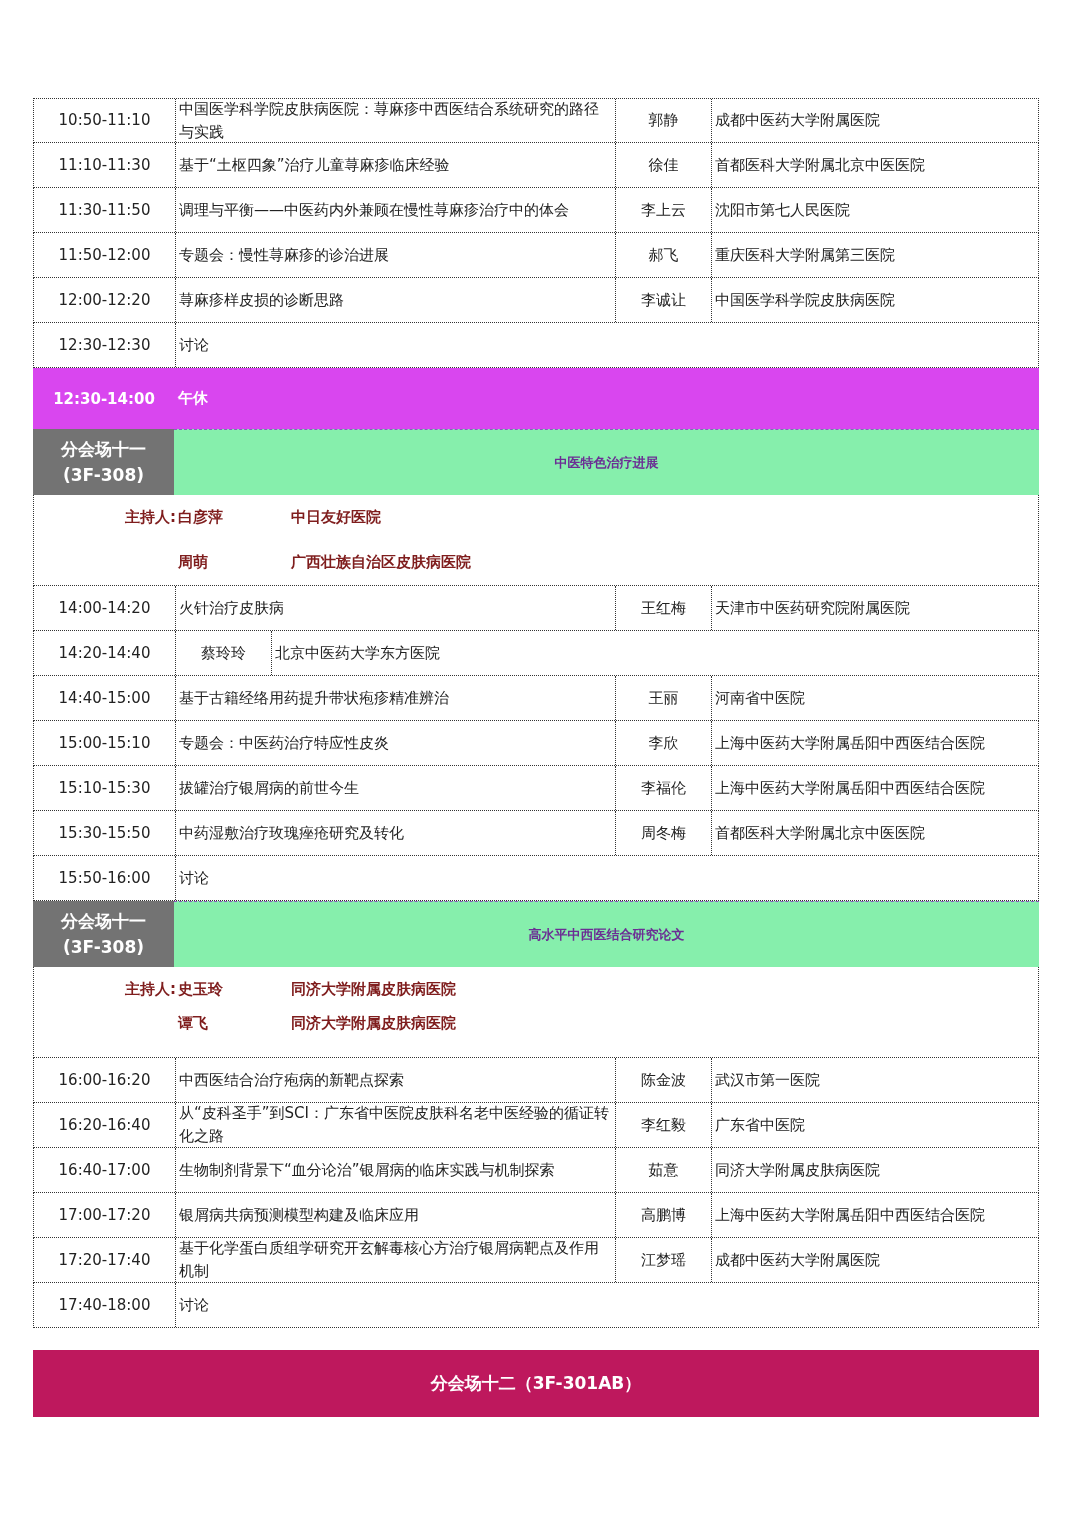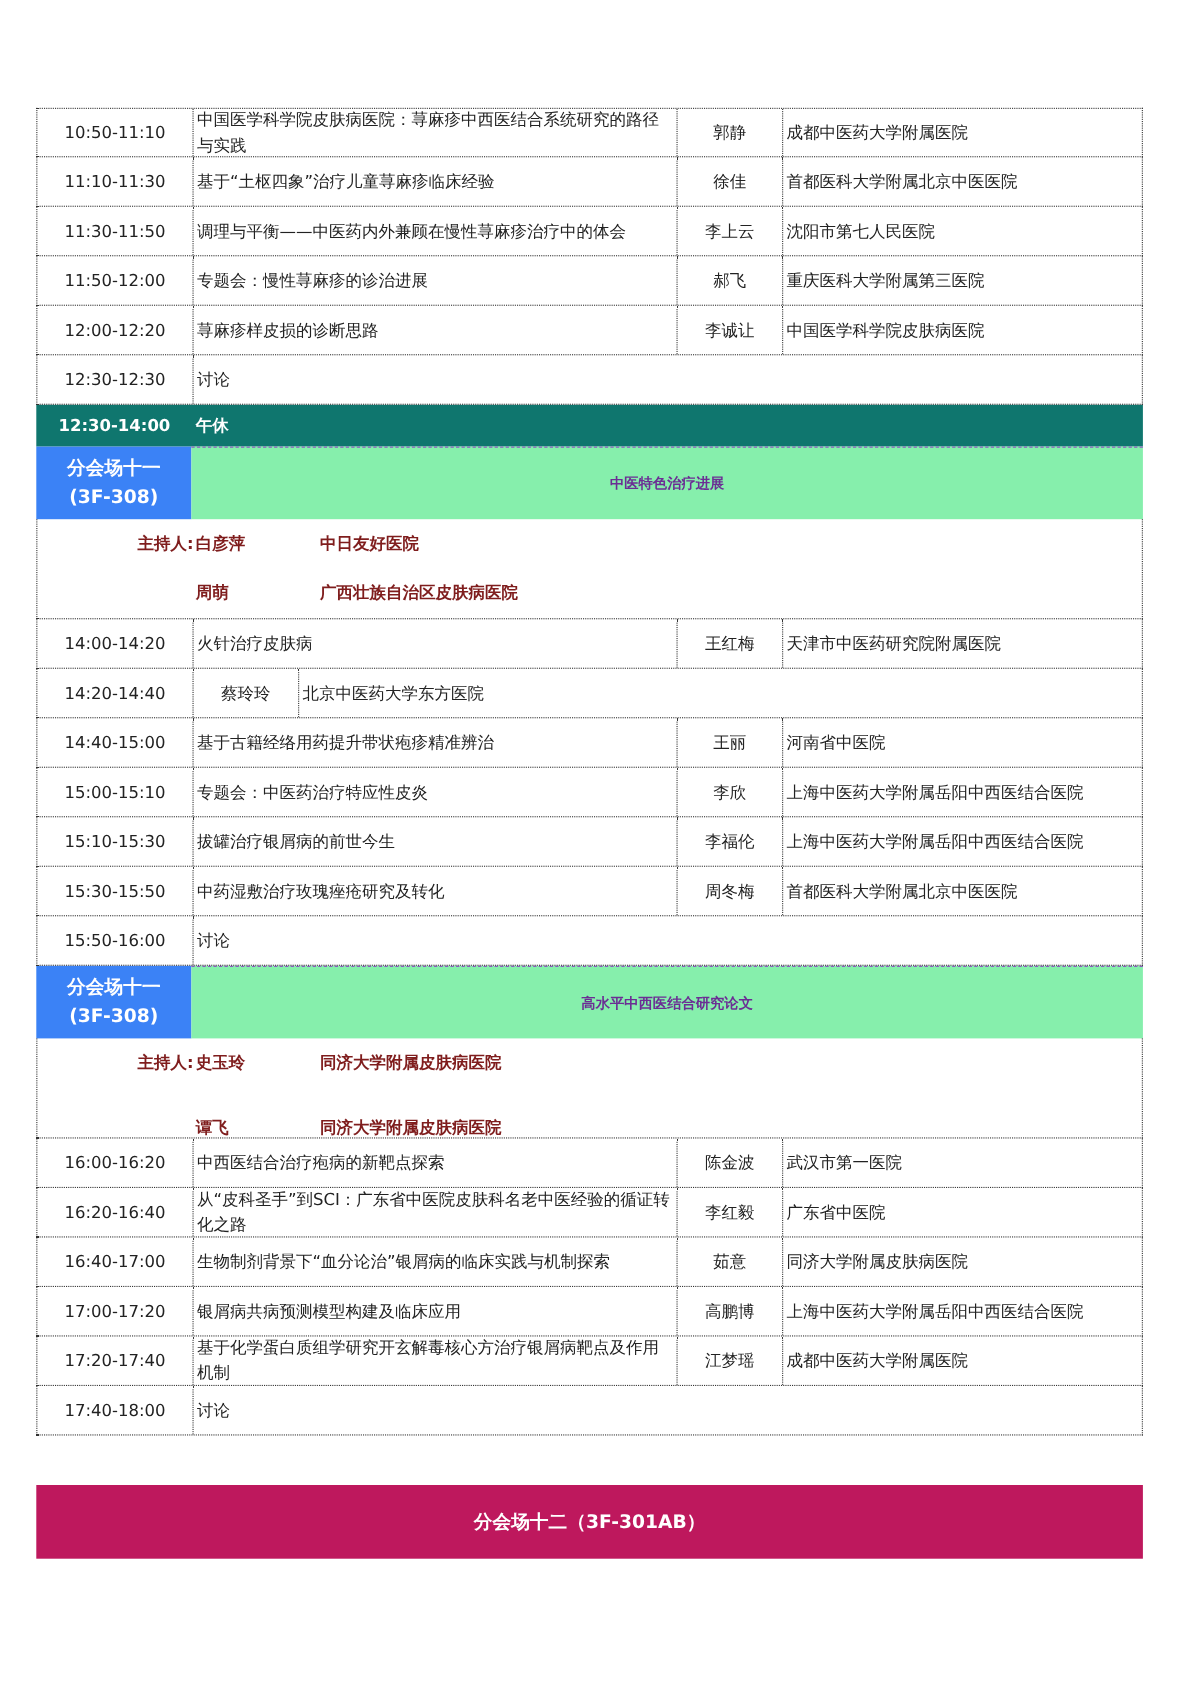--- a/index.html
+++ b/index.html
@@ -8,25 +8,25 @@
   .page { position: absolute; left: 33px; top: 98px; width: 1006px; }
   .row { position: relative; display: flex; width: 1006px; height: 45px; box-sizing: border-box;
          border-left: 1px dotted #333; border-right: 1px dotted #333; border-bottom: 1px dotted #333; }
   .row.first { border-top: 1px dotted #333; }
   .cell { box-sizing: border-box; height: 100%; display: flex; align-items: center; font-size: 15px; line-height: 23px; }
   .c-time { width: 142px; justify-content: center; border-right: 1px dotted #333; }
   .c-topic { width: 440px; padding-left: 3px; padding-right: 4px; border-right: 1px dotted #333; }
   .c-speaker { width: 96px; justify-content: center; border-right: 1px dotted #333; }
   .c-inst { flex: 1; padding-left: 3px; }
   .c-wide { flex: 1; padding-left: 3px; }
-  .break-row { display: flex; height: 38px; width: 1006px; background: #0f766e; color: #fff; font-weight: bold; font-size: 15px; }
+  .break-row { display: flex; height: 61px; width: 1006px; background: #d946ef; color: #fff; font-weight: bold; font-size: 15px; }
   .break-row .b-time { width: 142px; display: flex; align-items: center; justify-content: center; }
   .break-row .b-label { display: flex; align-items: center; padding-left: 3px; }
   .session-head { display: flex; width: 1006px; height: 66px; }
-  .session-venue { width: 141px; background: #3b82f6; color: #fff; font-weight: bold; font-size: 17px;
+  .session-venue { width: 141px; background: #737373; color: #fff; font-weight: bold; font-size: 17px;
                    display: flex; flex-direction: column; align-items: center; justify-content: center; line-height: 26px; }
   .session-title { flex: 1; background: #86efac; color: #6b2e94; font-weight: bold; font-size: 13px;
                    display: flex; align-items: center; justify-content: center; border-top: 1px dashed #8a5cc0; box-sizing: border-box; }
   .host-block { width: 1006px; height: 91px; box-sizing: border-box; border-left: 1px dotted #333; border-right: 1px dotted #333;
                 border-bottom: 1px dotted #333; position: relative; color: #7f1d1d; font-weight: bold; font-size: 15px; }
   .host-line { position: absolute; left: 0; display: flex; height: 45px; align-items: center; }
   .host-label { width: 142px; text-align: right; }
   .host-name { width: 67px; padding-left: 2px; }
   .host-inst { padding-left: 2px; margin-left: 44px; }
   .venue-banner { position: absolute; left: 33px; top: 1350px; width: 1006px; height: 67px; background: #be185d;
@@ -142,21 +142,21 @@
       <span>(3F-308)</span>
     </div>
     <div class="session-title">高水平中西医结合研究论文</div>
   </div>
   <div class="host-block">
     <div class="host-line" style="top:0;">
       <span class="host-label">主持人:</span>
       <span class="host-name">史玉玲</span>
       <span class="host-inst">同济大学附属皮肤病医院</span>
     </div>
-    <div class="host-line" style="top:59px;align-items:center;">
+    <div class="host-line" style="top:34px;align-items:center;">
       <span class="host-label"></span>
       <span class="host-name">谭飞</span>
       <span class="host-inst">同济大学附属皮肤病医院</span>
     </div>
   </div>
   <div class="row">
     <div class="cell c-time">16:00-16:20</div>
     <div class="cell c-topic">中西医结合治疗疱病的新靶点探索</div>
     <div class="cell c-speaker">陈金波</div>
     <div class="cell c-inst">武汉市第一医院</div>

